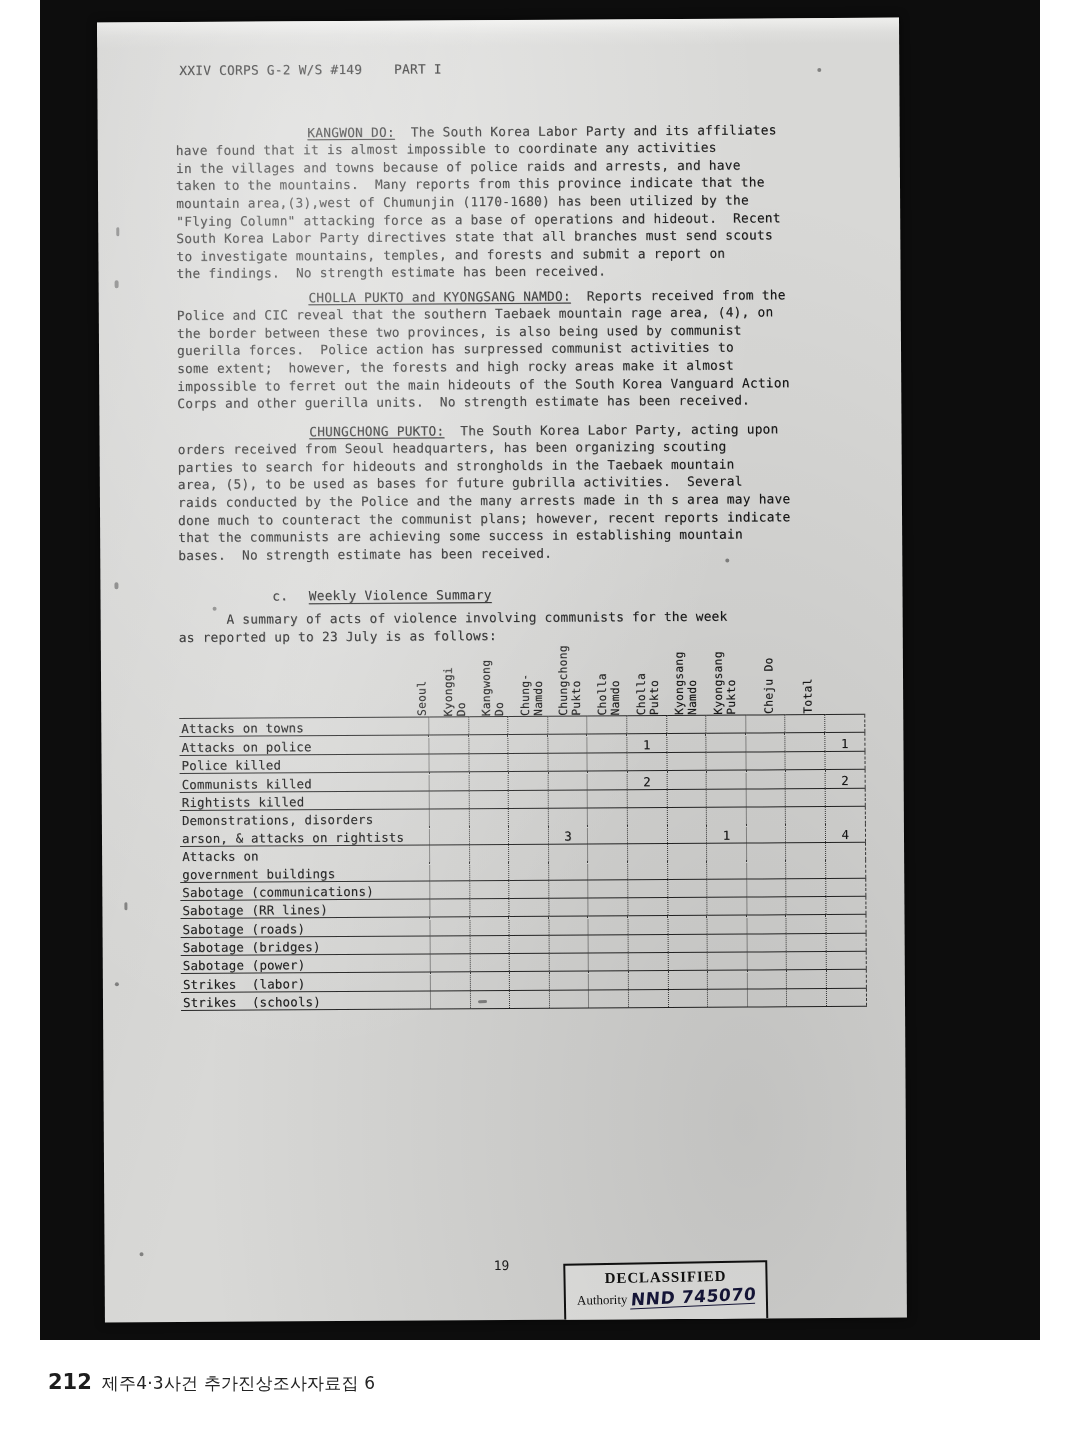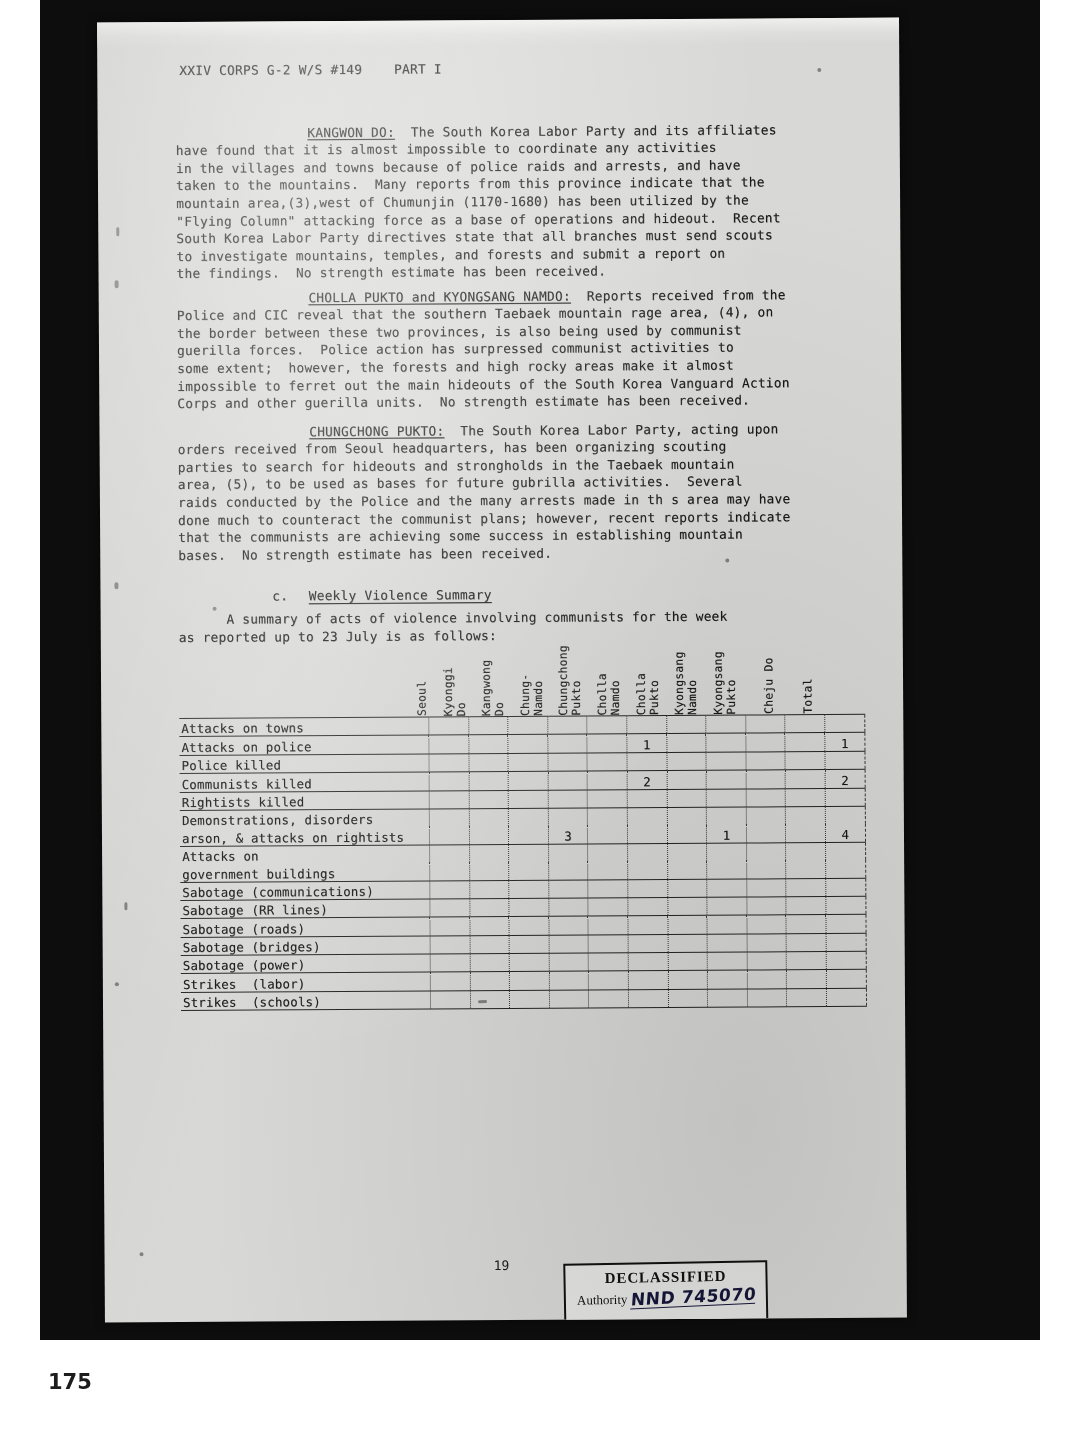--- a/index.html
+++ b/index.html
@@ -568,14 +568,15 @@
   <div class="speck" style="left:12px;top:960px;width:4px;height:4px;"></div>
   <div class="speck" style="left:375px;top:980px;width:9px;height:3px;border-radius:2px;"></div>
   <div class="speck" style="left:625px;top:540px;width:4px;height:4px;"></div>
   <div class="speck" style="left:720px;top:50px;width:4px;height:4px;"></div>
   <div class="speck" style="left:112px;top:585px;width:4px;height:4px;"></div>
 
   <div id="paper-grain"></div>
 </div>
 
 <div id="book-footer">
-  <span id="book-page-no">175</span>
+  <span id="book-page-no">212</span>
+  <span id="book-caption">제주4·3사건 추가진상조사자료집 6</span>
 </div>
 
 </body></html>

